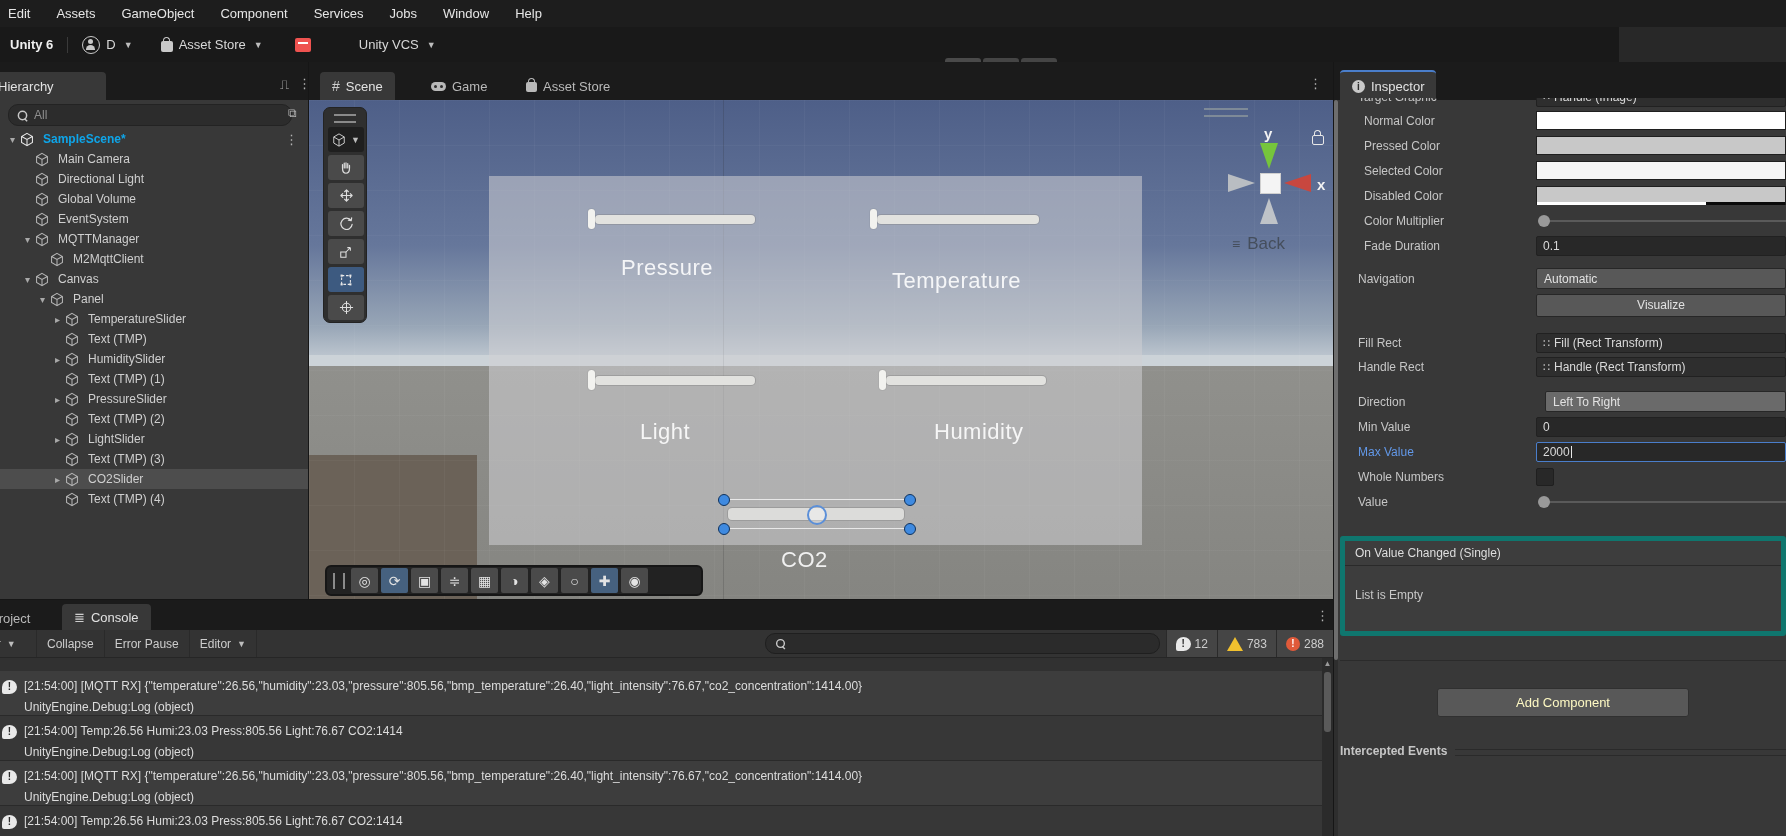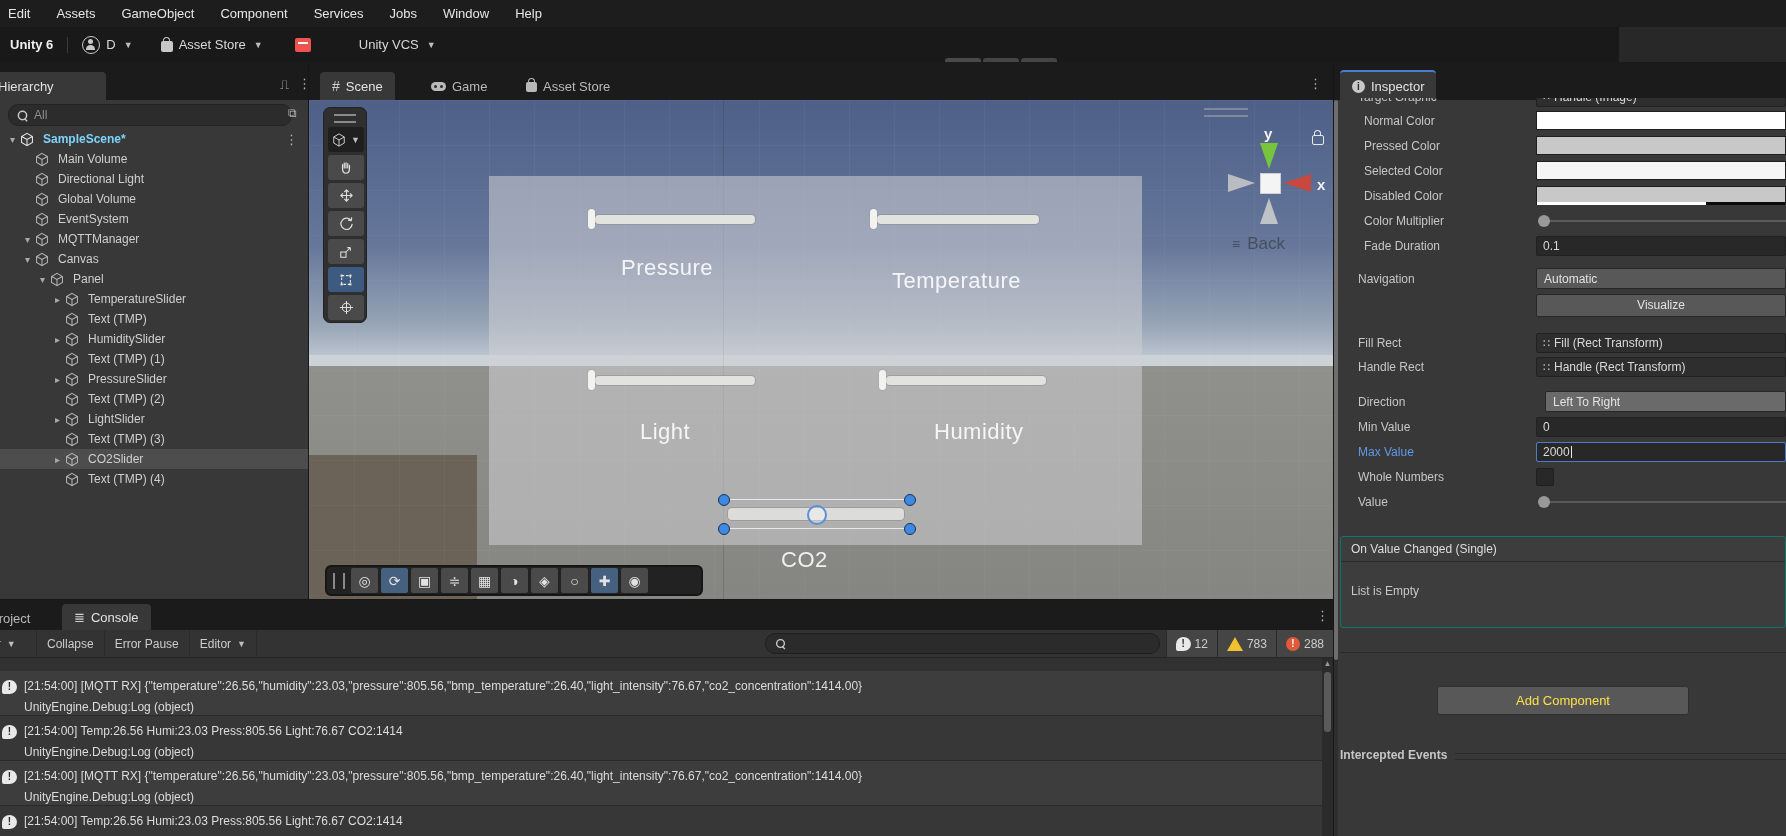--- a/index.html
+++ b/index.html
@@ -156,31 +156,31 @@
     </div>
     <span class="abs" style="left:288px;top:44px;color:#b5b5b5;font-size:12px;">⧉</span>
     <div id="tree" class="abs" style="left:0;top:67px;width:308px;">
         <div class="tree-row" style="padding-left: 6px;">
           <span class="tree-arrow">▾</span>
           <span style="display: flex; margin-right: 4px;">
             <svg width="15" height="15" viewBox="0 0 16 16">
               <path d="M8 1.5 L13.8 4.8 L13.8 11.2 L8 14.5 L2.2 11.2 L2.2 4.8 Z M2.2 4.8 L8 8 L13.8 4.8 M8 8 L8 14.5" fill="none" stroke="#e8e8e8" stroke-width="1.1"></path>
             </svg>
           </span>
-          <span style="font-weight: bold; color: #7dd3fc;">SampleScene*</span>
+          <span style="font-weight: bold; color: #0ea5e9;">SampleScene*</span>
           <span class="kebab" style="margin-left: auto; margin-right: 10px;">⋮</span>
         </div>
         <div class="tree-row" style="padding-left: 21px;">
           <span class="tree-arrow"></span>
           <span style="display: flex; margin-right: 4px;">
             <svg width="15" height="15" viewBox="0 0 16 16">
               <path d="M8 1.5 L13.8 4.8 L13.8 11.2 L8 14.5 L2.2 11.2 L2.2 4.8 Z M2.2 4.8 L8 8 L13.8 4.8 M8 8 L8 14.5" fill="none" stroke="#b5b5b5" stroke-width="1.1"></path>
             </svg>
           </span>
-          <span>Main Volume</span>
+          <span>Main Camera</span>
         </div>
         <div class="tree-row" style="padding-left: 21px;">
           <span class="tree-arrow"></span>
           <span style="display: flex; margin-right: 4px;">
             <svg width="15" height="15" viewBox="0 0 16 16">
               <path d="M8 1.5 L13.8 4.8 L13.8 11.2 L8 14.5 L2.2 11.2 L2.2 4.8 Z M2.2 4.8 L8 8 L13.8 4.8 M8 8 L8 14.5" fill="none" stroke="#b5b5b5" stroke-width="1.1"></path>
             </svg>
           </span>
           <span>Directional Light</span>
         </div>
@@ -203,20 +203,29 @@
           <span>EventSystem</span>
         </div>
         <div class="tree-row" style="padding-left: 21px;">
           <span class="tree-arrow">▾</span>
           <span style="display: flex; margin-right: 4px;">
             <svg width="15" height="15" viewBox="0 0 16 16">
               <path d="M8 1.5 L13.8 4.8 L13.8 11.2 L8 14.5 L2.2 11.2 L2.2 4.8 Z M2.2 4.8 L8 8 L13.8 4.8 M8 8 L8 14.5" fill="none" stroke="#b5b5b5" stroke-width="1.1"></path>
             </svg>
           </span>
           <span>MQTTManager</span>
+        </div>
+        <div class="tree-row" style="padding-left: 36px;">
+          <span class="tree-arrow"></span>
+          <span style="display: flex; margin-right: 4px;">
+            <svg width="15" height="15" viewBox="0 0 16 16">
+              <path d="M8 1.5 L13.8 4.8 L13.8 11.2 L8 14.5 L2.2 11.2 L2.2 4.8 Z M2.2 4.8 L8 8 L13.8 4.8 M8 8 L8 14.5" fill="none" stroke="#b5b5b5" stroke-width="1.1"></path>
+            </svg>
+          </span>
+          <span>M2MqttClient</span>
         </div>
         <div class="tree-row" style="padding-left: 21px;">
           <span class="tree-arrow">▾</span>
           <span style="display: flex; margin-right: 4px;">
             <svg width="15" height="15" viewBox="0 0 16 16">
               <path d="M8 1.5 L13.8 4.8 L13.8 11.2 L8 14.5 L2.2 11.2 L2.2 4.8 Z M2.2 4.8 L8 8 L13.8 4.8 M8 8 L8 14.5" fill="none" stroke="#b5b5b5" stroke-width="1.1"></path>
             </svg>
           </span>
           <span>Canvas</span>
         </div>
@@ -608,28 +617,28 @@
       <div class="irow">
         <div class="ilabel lv1">Value</div>
         <div class="ival">
             <div class="sliderline">
               <div class="trk"></div>
               <div class="kn"></div>
             </div>
           </div>
       </div>
       <div style="height:22px;"></div>
-      <div style="border:1px solid #0f766e;border-radius:3px;background:#3d3d3d;height:90px;">
+      <div style="border:5px solid #0f766e;border-radius:3px;background:#3d3d3d;height:90px;">
         <div style="height:24px;display:flex;align-items:center;padding:0 10px;border-bottom:1px solid #2a2a2a;color:#dedede;">On Value Changed (Single)</div>
         <div style="padding:22px 10px;color:#c8c8c8;">List is Empty</div>
       </div>
       <div style="height:24px;"></div>
       <div class="divider"></div>
       <div style="height:24px;"></div>
-      <div style="width:250px;height:27px;background:#585858;border:1px solid #303030;border-radius:3px;margin:9px auto;display:flex;align-items:center;justify-content:center;color:#fde047;font-size:13px;">
+      <div style="width:250px;height:27px;background:#585858;border:1px solid #303030;border-radius:3px;margin:3px auto;display:flex;align-items:center;justify-content:center;color:#fef9c3;font-size:13px;">
         <span>Add Component</span>
       </div>
       <div style="height:24px;"></div>
       <div class="row" style="gap:8px;">
         <span style="font-weight:bold;color:#c6c6c6;">Intercepted Events</span>
         <div style="flex:1;height:5px;border-top:1px solid #2a2a2a;border-bottom:1px solid #2a2a2a;margin-top:2px;"></div>
       </div>
     </div>
   </div>
 

